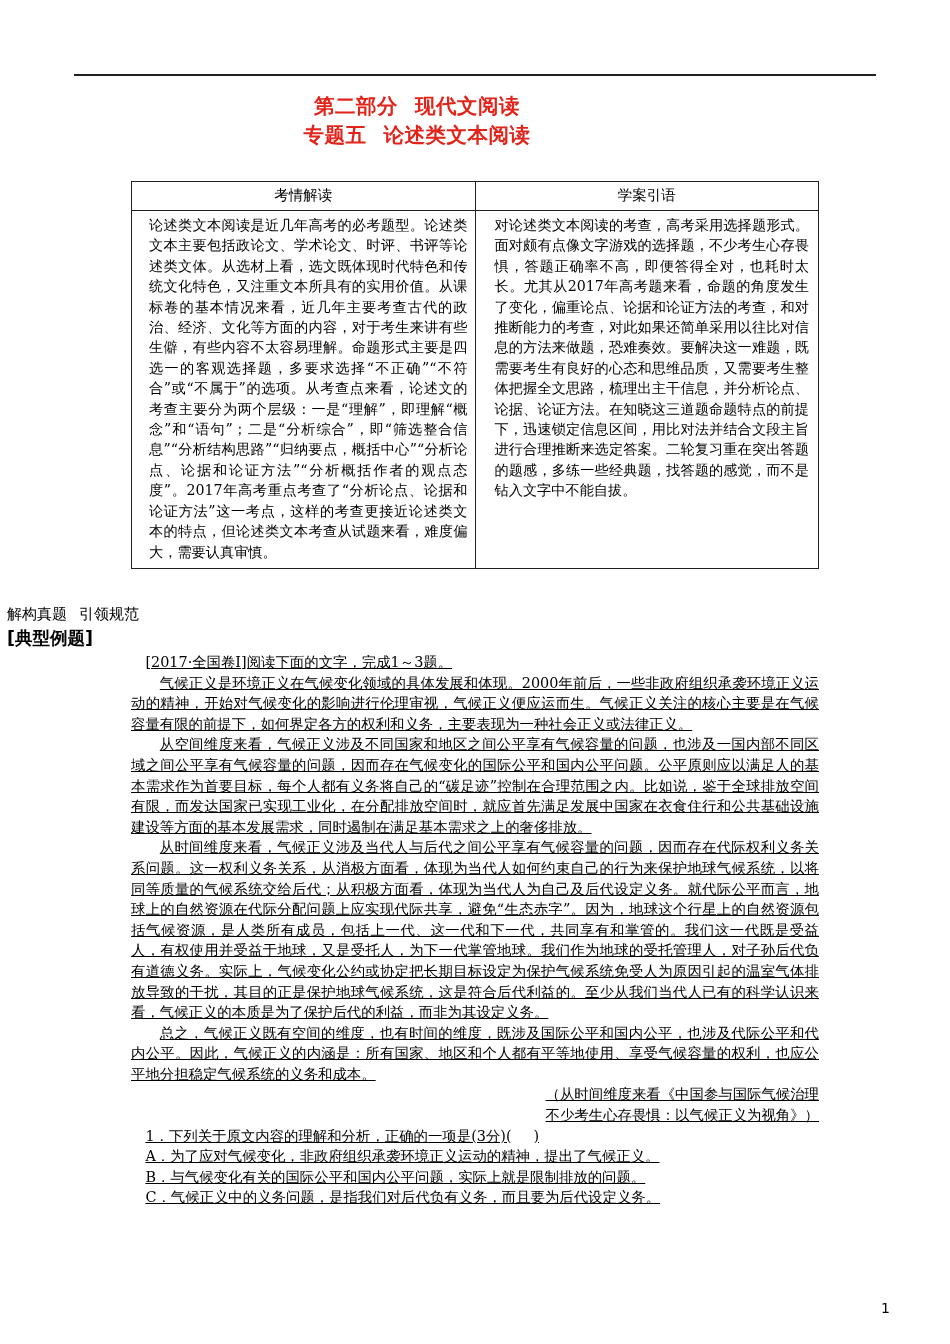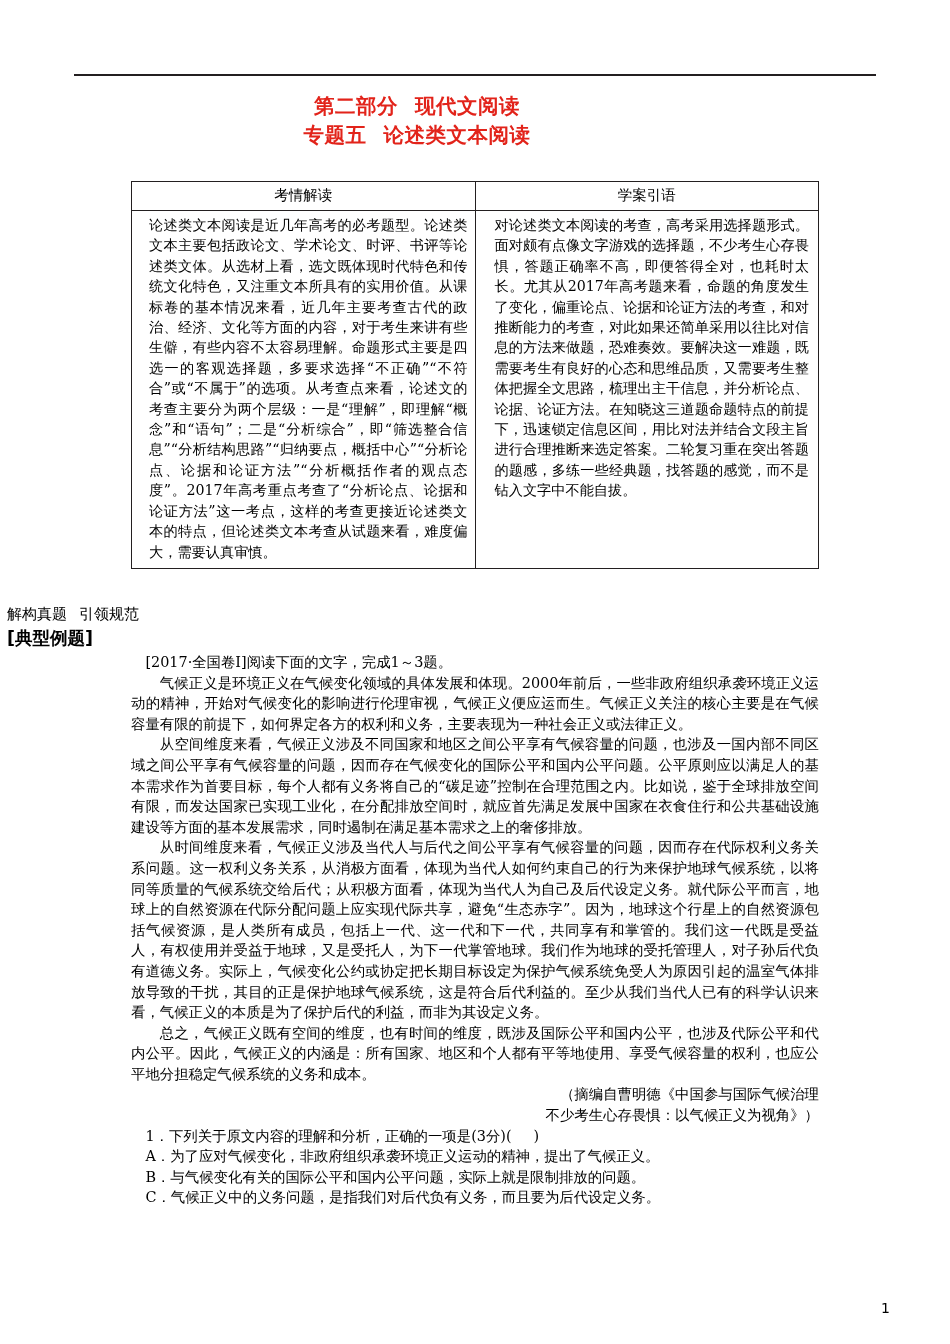--- a/index.html
+++ b/index.html
@@ -108,20 +108,21 @@
   
   .content {
     position: absolute;
     left: 131px;
     top: 652px;
     width: 688px;
     font-size: 14.4px;
     line-height: 20.6px;
     text-align: justify;
     text-justify: inter-ideograph;
+    text-decoration: underline;
   }
   .content p {
     margin: 0;
     text-indent: 2em;
   }
   .content p.src {
     text-indent: 0;
     text-align: right;
     margin-top: 0;
   }
@@ -182,21 +183,21 @@
   </div>
 
   <div class="section-head example-tag">[典型例题]</div>
 
   <div class="content">
     <p class="q-stem">[2017·全国卷Ⅰ]阅读下面的文字，完成1～3题。</p>
     <p>气候正义是环境正义在气候变化领域的具体发展和体现。2000年前后，一些非政府组织承袭环境正义运动的精神，开始对气候变化的影响进行伦理审视，气候正义便应运而生。气候正义关注的核心主要是在气候容量有限的前提下，如何界定各方的权利和义务，主要表现为一种社会正义或法律正义。</p>
     <p>从空间维度来看，气候正义涉及不同国家和地区之间公平享有气候容量的问题，也涉及一国内部不同区域之间公平享有气候容量的问题，因而存在气候变化的国际公平和国内公平问题。公平原则应以满足人的基本需求作为首要目标，每个人都有义务将自己的“碳足迹”控制在合理范围之内。比如说，鉴于全球排放空间有限，而发达国家已实现工业化，在分配排放空间时，就应首先满足发展中国家在衣食住行和公共基础设施建设等方面的基本发展需求，同时遏制在满足基本需求之上的奢侈排放。</p>
     <p>从时间维度来看，气候正义涉及当代人与后代之间公平享有气候容量的问题，因而存在代际权利义务关系问题。这一权利义务关系，从消极方面看，体现为当代人如何约束自己的行为来保护地球气候系统，以将同等质量的气候系统交给后代；从积极方面看，体现为当代人为自己及后代设定义务。就代际公平而言，地球上的自然资源在代际分配问题上应实现代际共享，避免“生态赤字”。因为，地球这个行星上的自然资源包括气候资源，是人类所有成员，包括上一代、这一代和下一代，共同享有和掌管的。我们这一代既是受益人，有权使用并受益于地球，又是受托人，为下一代掌管地球。我们作为地球的受托管理人，对子孙后代负有道德义务。实际上，气候变化公约或协定把长期目标设定为保护气候系统免受人为原因引起的温室气体排放导致的干扰，其目的正是保护地球气候系统，这是符合后代利益的。至少从我们当代人已有的科学认识来看，气候正义的本质是为了保护后代的利益，而非为其设定义务。</p>
     <p>总之，气候正义既有空间的维度，也有时间的维度，既涉及国际公平和国内公平，也涉及代际公平和代内公平。因此，气候正义的内涵是：所有国家、地区和个人都有平等地使用、享受气候容量的权利，也应公平地分担稳定气候系统的义务和成本。</p>
-    <p class="src">（摘编自曹明德《中国参与国际气候治理</p>
+    <p class="src">（从时间维度来看《中国参与国际气候治理</p>
     <p class="src">不少考生心存畏惧：以气候正义为视角》）</p>
     <p class="q-stem"><span>1．下列关于原文内容的理解和分析，正确的一项是(3分)(</span><span class="blank"></span><span>)</span></p>
     <p class="q-opt">A．为了应对气候变化，非政府组织承袭环境正义运动的精神，提出了气候正义。</p>
     <p class="q-opt">B．与气候变化有关的国际公平和国内公平问题，实际上就是限制排放的问题。</p>
     <p class="q-opt">C．气候正义中的义务问题，是指我们对后代负有义务，而且要为后代设定义务。</p>
   </div>
 
   <div class="page-number">1</div>
 
 </div>

